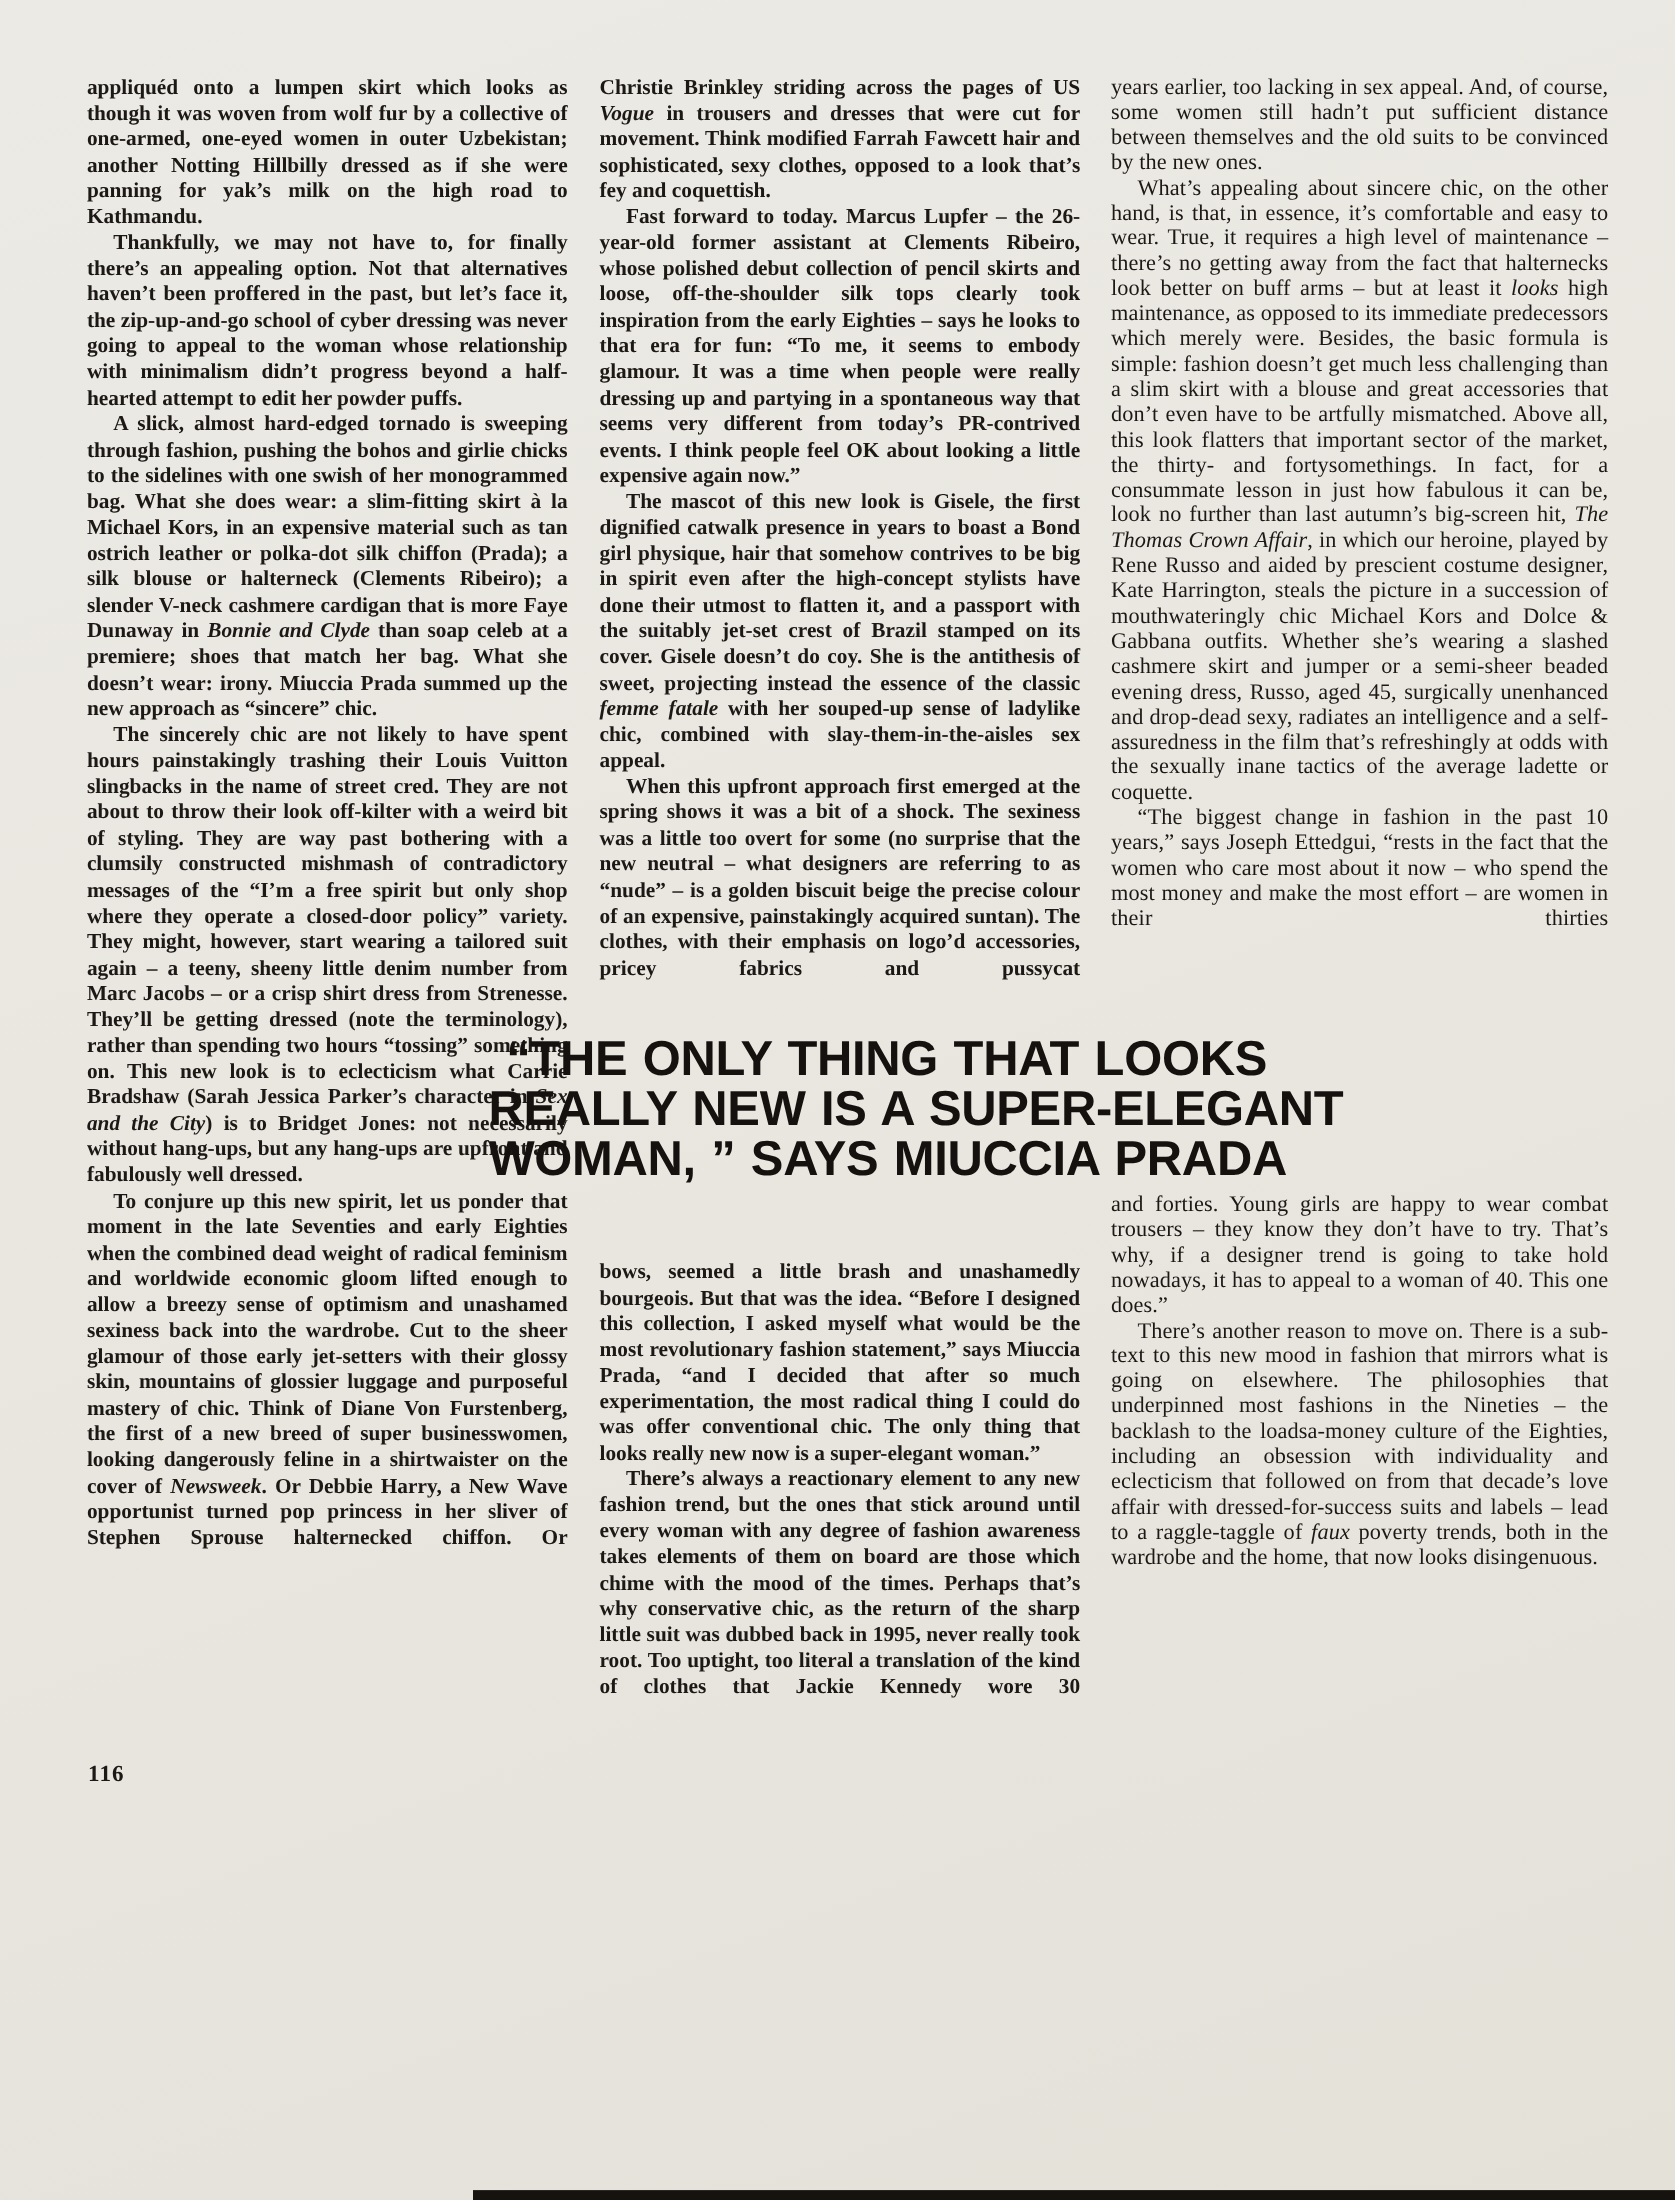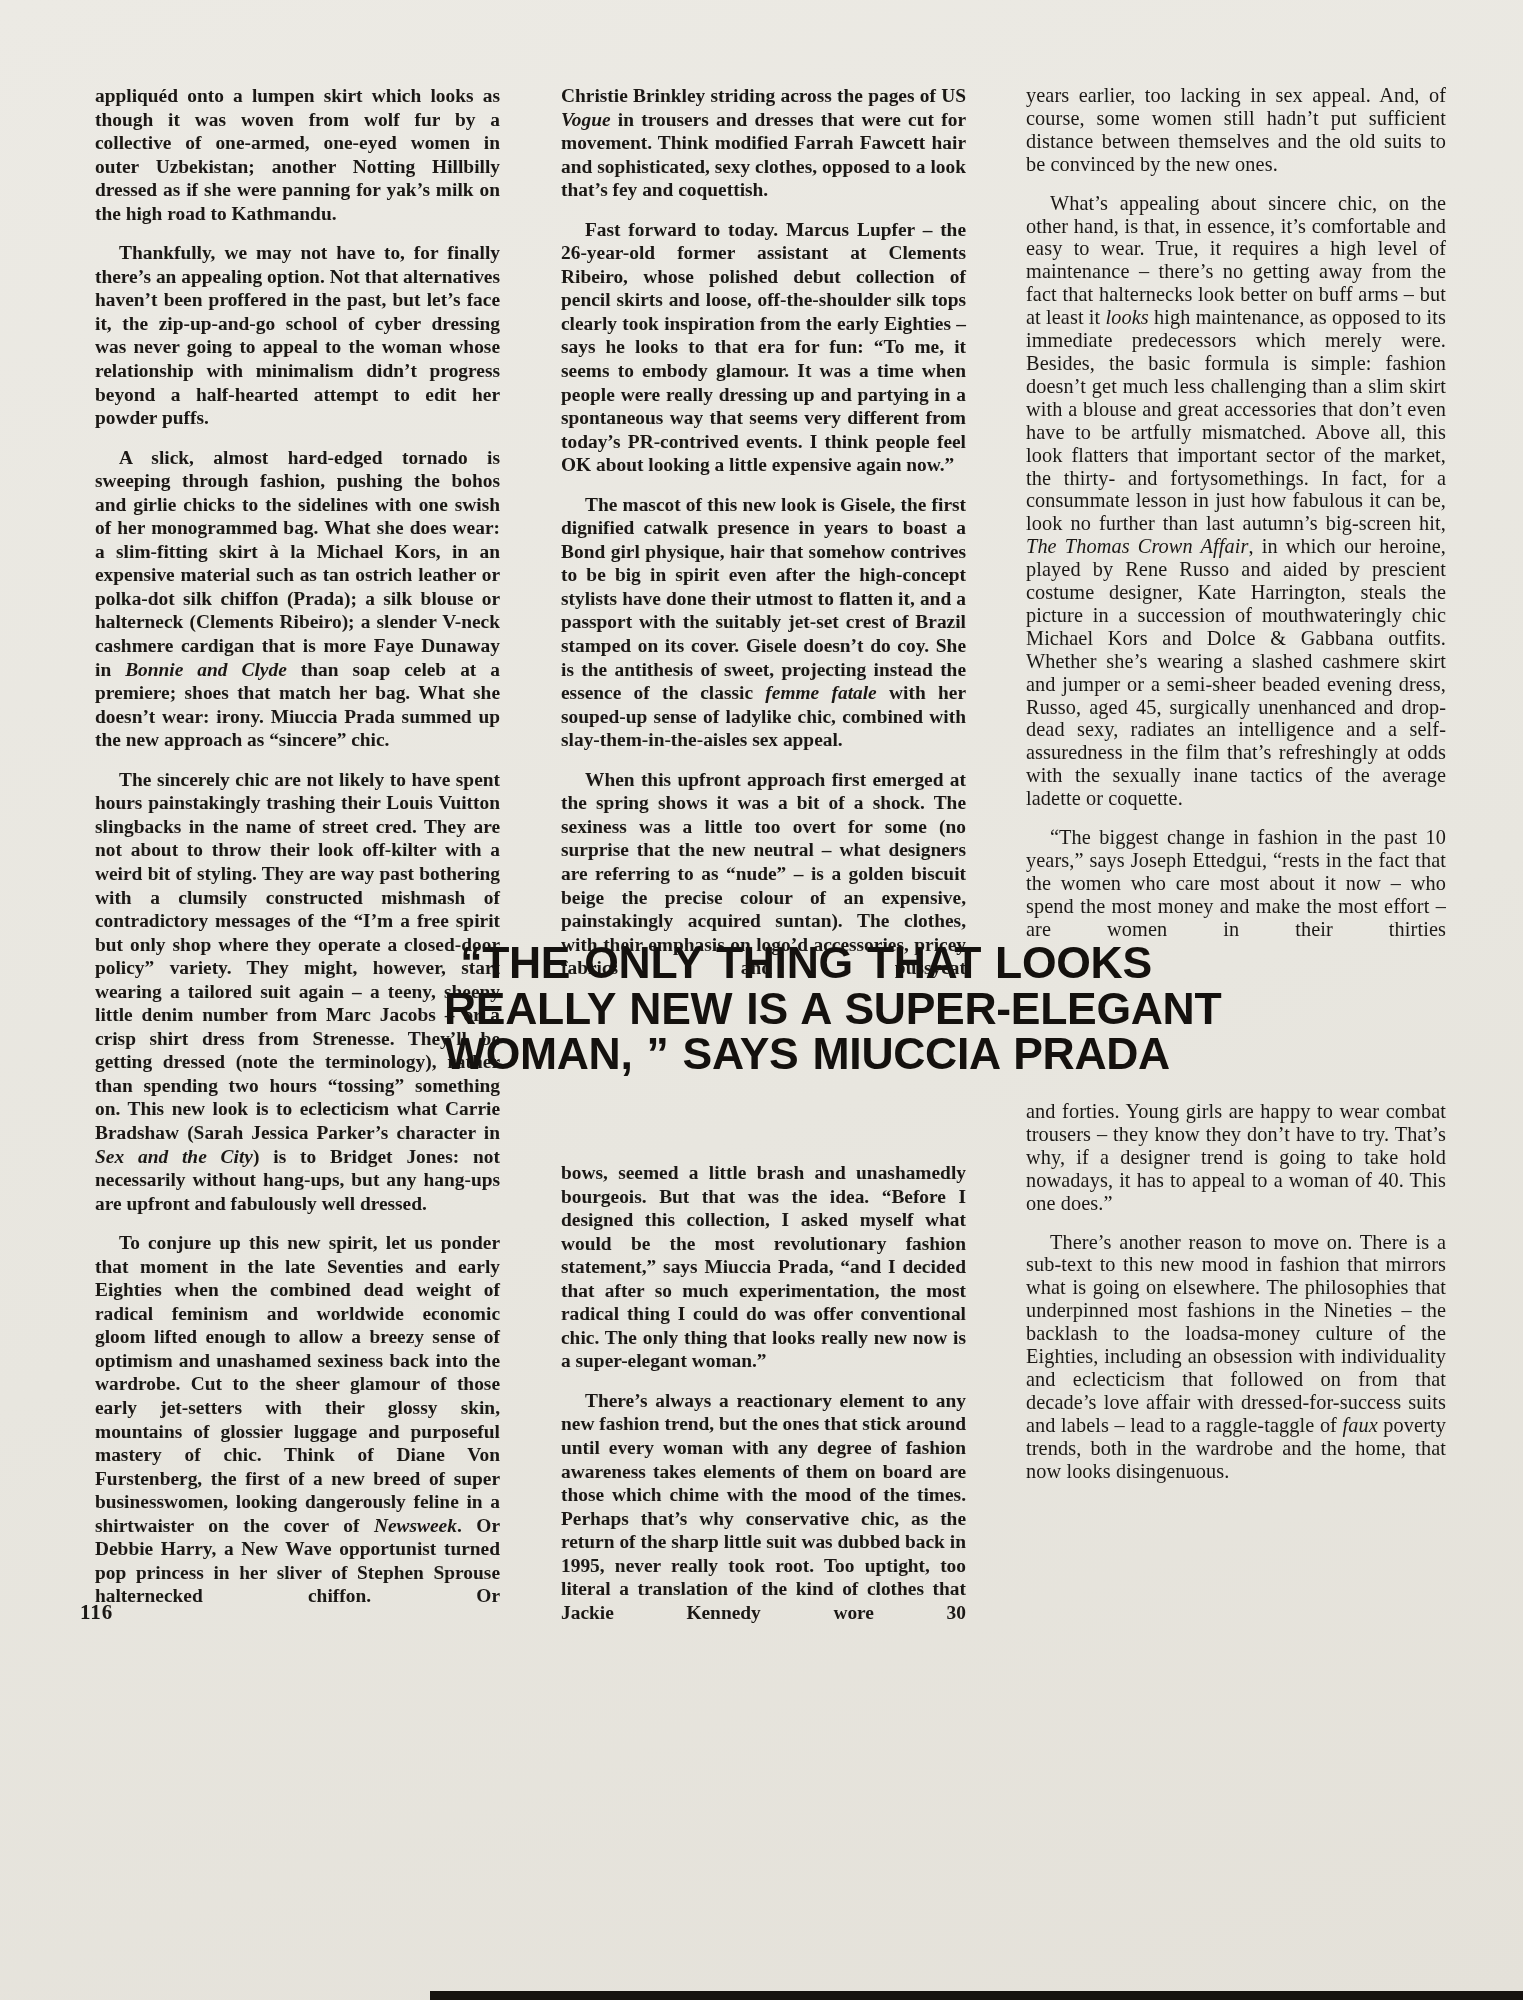--- a/index.html
+++ b/index.html
@@ -27,21 +27,21 @@
     line-height: 23.55px;
   }
   .col--light {
     width: 452px;
     font-family: "Liberation Serif", serif;
     font-weight: 400;
     font-size: 20.3px;
     line-height: 22.9px;
     letter-spacing: 0.1px;
   }
-  .col p { margin: 16px; }
+  .col p { margin: 0; }
   .col p + p { text-indent: 24px; }
   .col p.justify-last { text-align-last: justify; }
   #column-1      { left: 79px;  top: 68px; }
   #column-2-top  { left: 545px; top: 68px; }
   #column-2-bottom { left: 545px; top: 1145px; }
   #column-3-top  { left: 1010px; top: 68px; }
   #column-3-bottom { left: 1010px; top: 1084px; }
   .pull-quote {
     position: absolute;
     left: 444px; top: 940px; width: 724px;

